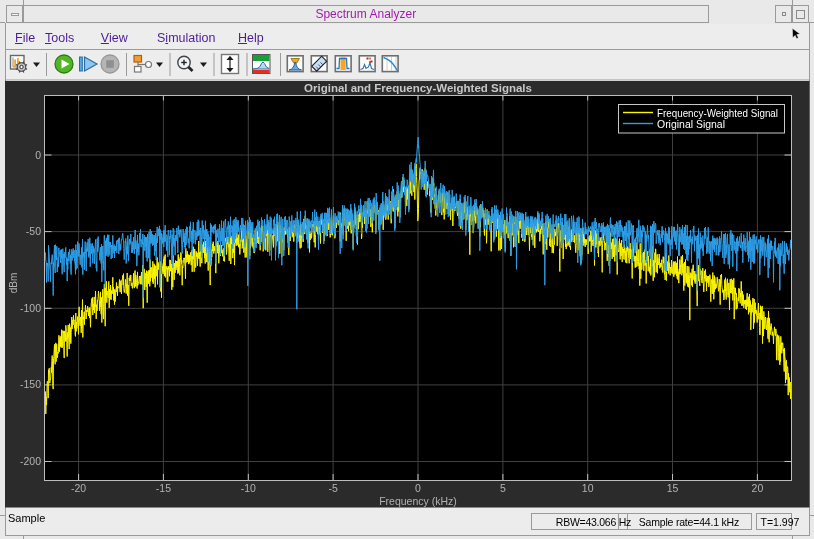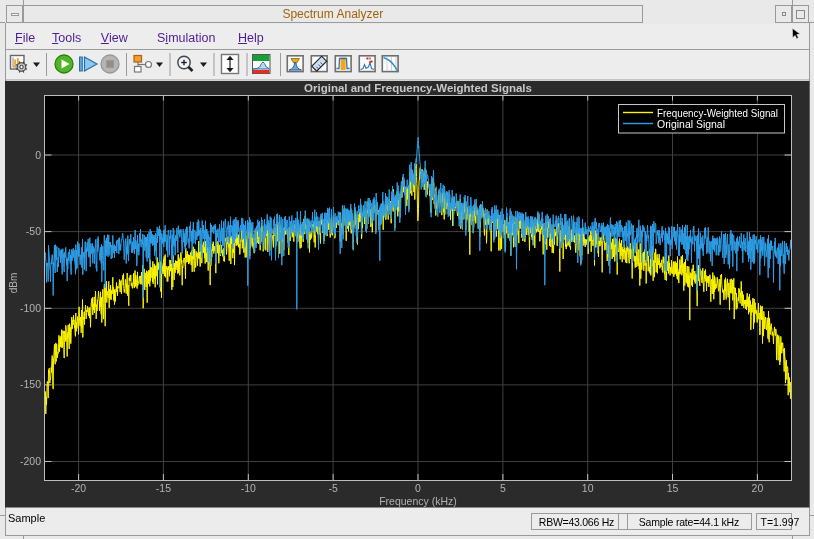--- a/index.html
+++ b/index.html
@@ -3,22 +3,22 @@
 * { margin:0; padding:0; box-sizing:border-box; }
 body { width:814px; height:539px; position:relative; overflow:hidden;
   background:#e9e9e9; font-family:"Liberation Sans",sans-serif; }
 .abs { position:absolute; }
 .ln { position:absolute; background:#9a9a9a; }
 </style></head>
 <body>
 
 <div class="abs" style="left:6px;top:5px;width:17px;height:17.5px;border:1px solid #9a9a9a;background:#e9e9e9"></div>
 <div class="abs" style="left:11px;top:12.5px;width:8px;height:3px;border:1px solid #9a9a9a;background:#f2f2f2"></div>
-<div class="abs" style="left:22.8px;top:5px;width:620px;height:17.5px;border:1px solid #9a9a9a;background:#e9e9e9;
-  font-size:12px;color:#a16207;text-align:center;line-height:16.5px">Spectrum Analyzer</div>
+<div class="abs" style="left:22.8px;top:5px;width:686px;height:17.5px;border:1px solid #9a9a9a;background:#e9e9e9;
+  font-size:12px;color:#a21caf;text-align:center;line-height:16.5px">Spectrum Analyzer</div>
 <div class="abs" style="left:775.2px;top:5px;width:16.6px;height:17.5px;border:1px solid #9a9a9a;background:#e9e9e9"></div>
 <div class="abs" style="left:781.5px;top:12px;width:4px;height:4px;border:1px solid #8a8a8a"></div>
 <div class="abs" style="left:791.8px;top:5px;width:17.7px;height:17.5px;border:1px solid #9a9a9a;background:#e9e9e9"></div>
 <div class="abs" style="left:796.3px;top:9.5px;width:9px;height:9px;border:1px solid #8a8a8a"></div>
 
 <div class="ln" style="left:22.8px;top:0;width:1px;height:5px"></div>
 <div class="ln" style="left:791.5px;top:0;width:1px;height:5px"></div>
 <div class="ln" style="left:0;top:21.7px;width:5px;height:1px"></div>
 <div class="ln" style="left:809px;top:21.7px;width:5px;height:1px"></div>
 <div class="ln" style="left:0;top:515px;width:5px;height:1px"></div>
@@ -26,21 +26,21 @@
 <div class="ln" style="left:22.8px;top:534px;width:1px;height:5px"></div>
 <div class="ln" style="left:791.5px;top:534px;width:1px;height:5px"></div>
 
 <div class="ln" style="left:5px;top:22.5px;width:1px;height:513px"></div>
 <div class="ln" style="left:808.8px;top:22.5px;width:1px;height:513px"></div>
 <div class="ln" style="left:5px;top:535px;width:804.8px;height:1px"></div>
 
 <div class="abs" style="left:6px;top:23.5px;width:802.8px;height:25px;background:#ededed"></div>
 <div class="abs" style="left:0;top:31px;width:814px;height:14px;font-size:12.5px;color:#4c1d95">
 <span class="abs" style="left:15px"><u>F</u>ile</span>
-<span class="abs" style="left:52px"><u>T</u>ools</span>
+<span class="abs" style="left:45px"><u>T</u>ools</span>
 <span class="abs" style="left:100.8px"><u>V</u>iew</span>
 <span class="abs" style="left:157px">S<u>i</u>mulation</span>
 <span class="abs" style="left:238px"><u>H</u>elp</span>
 </div>
 <div class="ln" style="left:6px;top:48.5px;width:802.8px;height:1px"></div>
 
 <div class="abs" style="left:6px;top:49.5px;width:802.8px;height:30px;background:#ededed"></div>
 <div class="abs" style="left:6px;top:78.8px;width:802.8px;height:1px;background:#c4c4c4"></div>
 <div class="abs" style="left:6px;top:79.8px;width:802.8px;height:1px;background:#fafafa"></div>
 <svg style="position:absolute;left:0;top:0" width="814" height="82" viewBox="0 0 814 82">
@@ -184,18 +184,18 @@
     <text x="418" y="91.5" text-anchor="middle" fill="#c8c8c8" font-size="11.5" font-weight="bold" style="font-family:&quot;Liberation Sans&quot;,sans-serif">Original and Frequency-Weighted Signals</text>
     <rect x="618.5" y="104.5" width="166" height="28.5" fill="#000" stroke="#c8c8c8" stroke-width="1"></rect>
     <line x1="623" y1="112.5" x2="653" y2="112.5" stroke="#fcf500" stroke-width="1.4"></line>
     <line x1="623" y1="123.5" x2="653" y2="123.5" stroke="#2e9ee8" stroke-width="1.4"></line>
     <text x="657" y="116.5" fill="#ffffff" font-size="10.5" style="font-family:&quot;Liberation Sans&quot;,sans-serif" textLength="121" lengthAdjust="spacingAndGlyphs">Frequency-Weighted Signal</text>
     <text x="657" y="127.5" fill="#ffffff" font-size="10.5" style="font-family:&quot;Liberation Sans&quot;,sans-serif" textLength="68" lengthAdjust="spacingAndGlyphs">Original Signal</text>
   </svg>
 
 <div class="abs" style="left:6px;top:507.5px;width:802.8px;height:27.5px;background:#ececec"></div>
 <div class="abs" style="left:8px;top:512px;font-size:11px;color:#000">Sample</div>
-<div class="abs" style="left:530.8px;top:512.5px;width:97px;height:17px;border:1px solid #9a9a9a;font-size:10.5px;letter-spacing:-0.25px;color:#000;line-height:16px;padding-left:7px;white-space:nowrap">RBW=43.066 Hz</div>
+<div class="abs" style="left:530.8px;top:512.5px;width:97px;height:17px;border:1px solid #9a9a9a;font-size:10.5px;letter-spacing:-0.25px;color:#000;line-height:16px;padding-left:24px;white-space:nowrap">RBW=43.066 Hz</div>
 <div class="abs" style="left:617.8px;top:512.5px;width:134px;height:17px;border:1px solid #9a9a9a;font-size:10.5px;letter-spacing:-0.2px;color:#000;line-height:16px;padding-left:20px;white-space:nowrap">Sample rate=44.1 kHz</div>
 <div class="abs" style="left:755.5px;top:512.5px;width:36px;height:17px;border:1px solid #9a9a9a;font-size:10.5px;color:#000;line-height:16px;padding-left:4px;white-space:nowrap">T=1.997</div>
 <svg style="position:absolute;left:0;top:0" width="814" height="50" viewBox="0 0 814 50">
     <path d="M792.3 28.3 l0.4 9.5 l2.4-2.4 l1.6 3.3 l1.7-0.9 l-1.6-3.2 l3.3-0.5 z" fill="#000" stroke="#fff" stroke-width="0.5"></path>
   </svg>
 
 </body></html>

